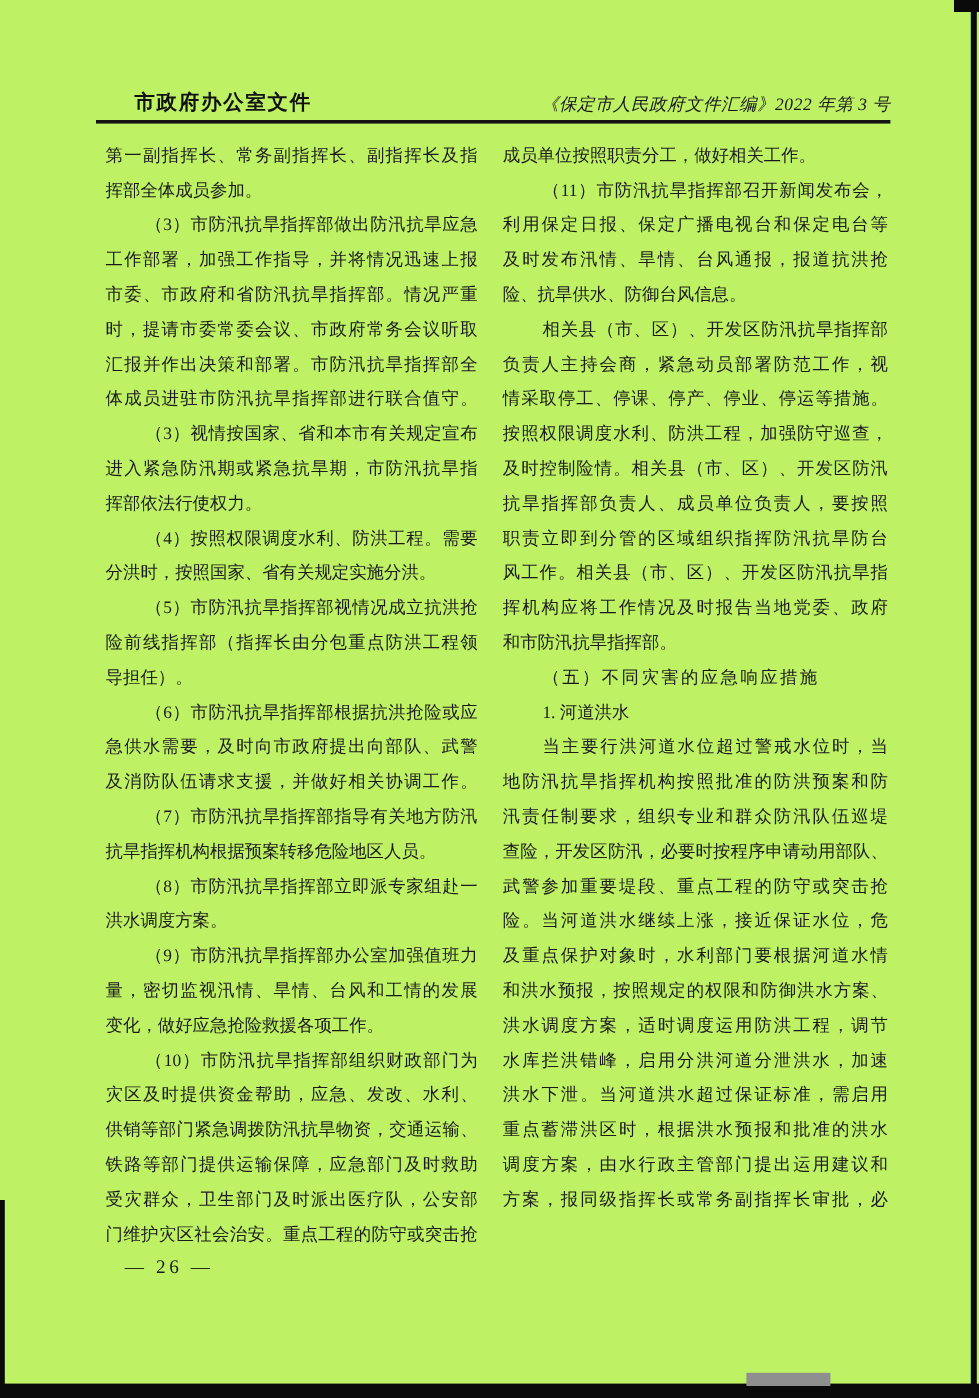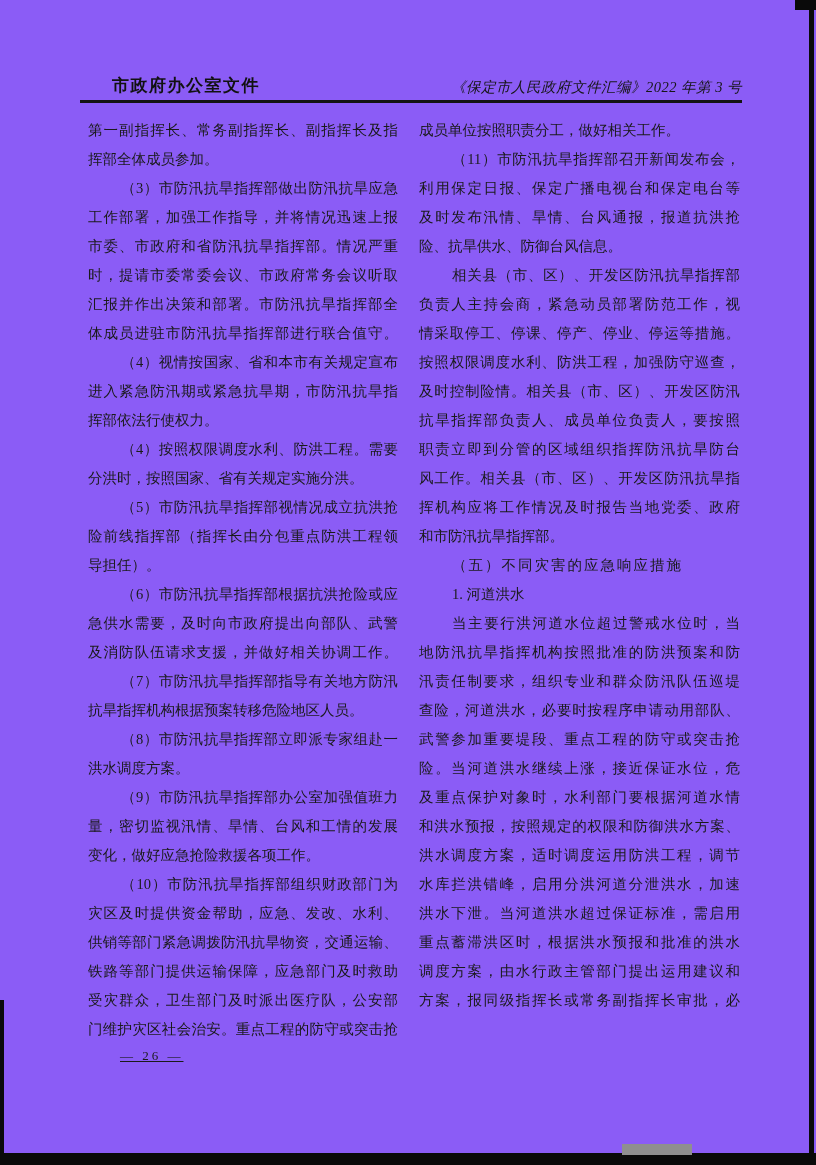--- a/index.html
+++ b/index.html
@@ -4,21 +4,21 @@
 <style>
   html, body {
     margin: 0;
     padding: 0;
     background: #ffffff;
   }
   .page {
     position: relative;
     width: 816px;
     height: 1165px;
-    background: #8b5cf6;
+    background: #bef264;
     overflow: hidden;
     font-family: "Liberation Serif", serif;
     color: #1c1c1c;
   }
 
   
   .scan-right   { position: absolute; top: 0; left: 809px; width: 5px; height: 1165px; background: #0a0a0a; }
   .scan-topright{ position: absolute; top: 0; left: 795px; width: 21px; height: 10px; background: #0a0a0a; }
   .scan-bottom  { position: absolute; left: 0; top: 1153px; width: 816px; height: 12px; background: #0a0a0a; }
   .scan-left    { position: absolute; left: 0; top: 1000px; width: 4px; height: 165px; background: #0a0a0a; }
@@ -75,27 +75,26 @@
   }
   .line.indent { padding-left: 33px; }
   .line.kai {
     letter-spacing: 2px;
     font-weight: 500;
   }
 
   
   .footer {
     position: absolute;
-    left: 120px;
+    left: 104px;
     top: 1048px;
-    font-size: 13px;
+    font-size: 16px;
     letter-spacing: 3px;
     color: #1a1a1a;
     white-space: nowrap;
-    text-decoration: underline;
   }
 </style>
 </head>
 <body>
 
 <div class="page">
 
   <div class="scan-right"></div>
   <div class="scan-topright"></div>
   <div class="scan-bottom"></div>
@@ -110,21 +109,21 @@
 
   <div class="column column-left">
       <div class="line just">第一副指挥长、常务副指挥长、副指挥长及指</div>
       <div class="line">挥部全体成员参加。</div>
       <div class="line indent just">（3）市防汛抗旱指挥部做出防汛抗旱应急</div>
       <div class="line just">工作部署，加强工作指导，并将情况迅速上报</div>
       <div class="line just">市委、市政府和省防汛抗旱指挥部。情况严重</div>
       <div class="line just">时，提请市委常委会议、市政府常务会议听取</div>
       <div class="line just">汇报并作出决策和部署。市防汛抗旱指挥部全</div>
       <div class="line just">体成员进驻市防汛抗旱指挥部进行联合值守。</div>
-      <div class="line indent just">（4）视情按国家、省和本市有关规定宣布</div>
+      <div class="line indent just">（3）视情按国家、省和本市有关规定宣布</div>
       <div class="line just">进入紧急防汛期或紧急抗旱期，市防汛抗旱指</div>
       <div class="line">挥部依法行使权力。</div>
       <div class="line indent just">（4）按照权限调度水利、防洪工程。需要</div>
       <div class="line">分洪时，按照国家、省有关规定实施分洪。</div>
       <div class="line indent just">（5）市防汛抗旱指挥部视情况成立抗洪抢</div>
       <div class="line just">险前线指挥部（指挥长由分包重点防洪工程领</div>
       <div class="line">导担任）。</div>
       <div class="line indent just">（6）市防汛抗旱指挥部根据抗洪抢险或应</div>
       <div class="line just">急供水需要，及时向市政府提出向部队、武警</div>
       <div class="line just">及消防队伍请求支援，并做好相关协调工作。</div>
@@ -156,21 +155,21 @@
       <div class="line just">抗旱指挥部负责人、成员单位负责人，要按照</div>
       <div class="line just">职责立即到分管的区域组织指挥防汛抗旱防台</div>
       <div class="line just">风工作。相关县（市、区）、开发区防汛抗旱指</div>
       <div class="line just">挥机构应将工作情况及时报告当地党委、政府</div>
       <div class="line">和市防汛抗旱指挥部。</div>
       <div class="line indent kai">（五）不同灾害的应急响应措施</div>
       <div class="line indent">1. 河道洪水</div>
       <div class="line indent just">当主要行洪河道水位超过警戒水位时，当</div>
       <div class="line just">地防汛抗旱指挥机构按照批准的防洪预案和防</div>
       <div class="line just">汛责任制要求，组织专业和群众防汛队伍巡堤</div>
-      <div class="line just">查险，河道洪水，必要时按程序申请动用部队、</div>
+      <div class="line just">查险，开发区防汛，必要时按程序申请动用部队、</div>
       <div class="line just">武警参加重要堤段、重点工程的防守或突击抢</div>
       <div class="line just">险。当河道洪水继续上涨，接近保证水位，危</div>
       <div class="line just">及重点保护对象时，水利部门要根据河道水情</div>
       <div class="line just">和洪水预报，按照规定的权限和防御洪水方案、</div>
       <div class="line just">洪水调度方案，适时调度运用防洪工程，调节</div>
       <div class="line just">水库拦洪错峰，启用分洪河道分泄洪水，加速</div>
       <div class="line just">洪水下泄。当河道洪水超过保证标准，需启用</div>
       <div class="line just">重点蓄滞洪区时，根据洪水预报和批准的洪水</div>
       <div class="line just">调度方案，由水行政主管部门提出运用建议和</div>
       <div class="line just">方案，报同级指挥长或常务副指挥长审批，必</div>

